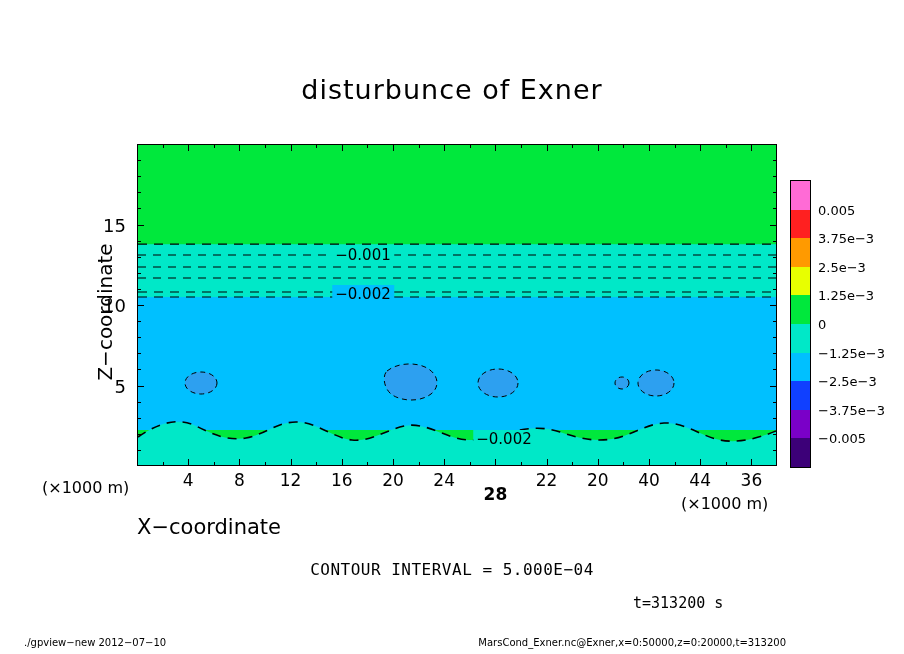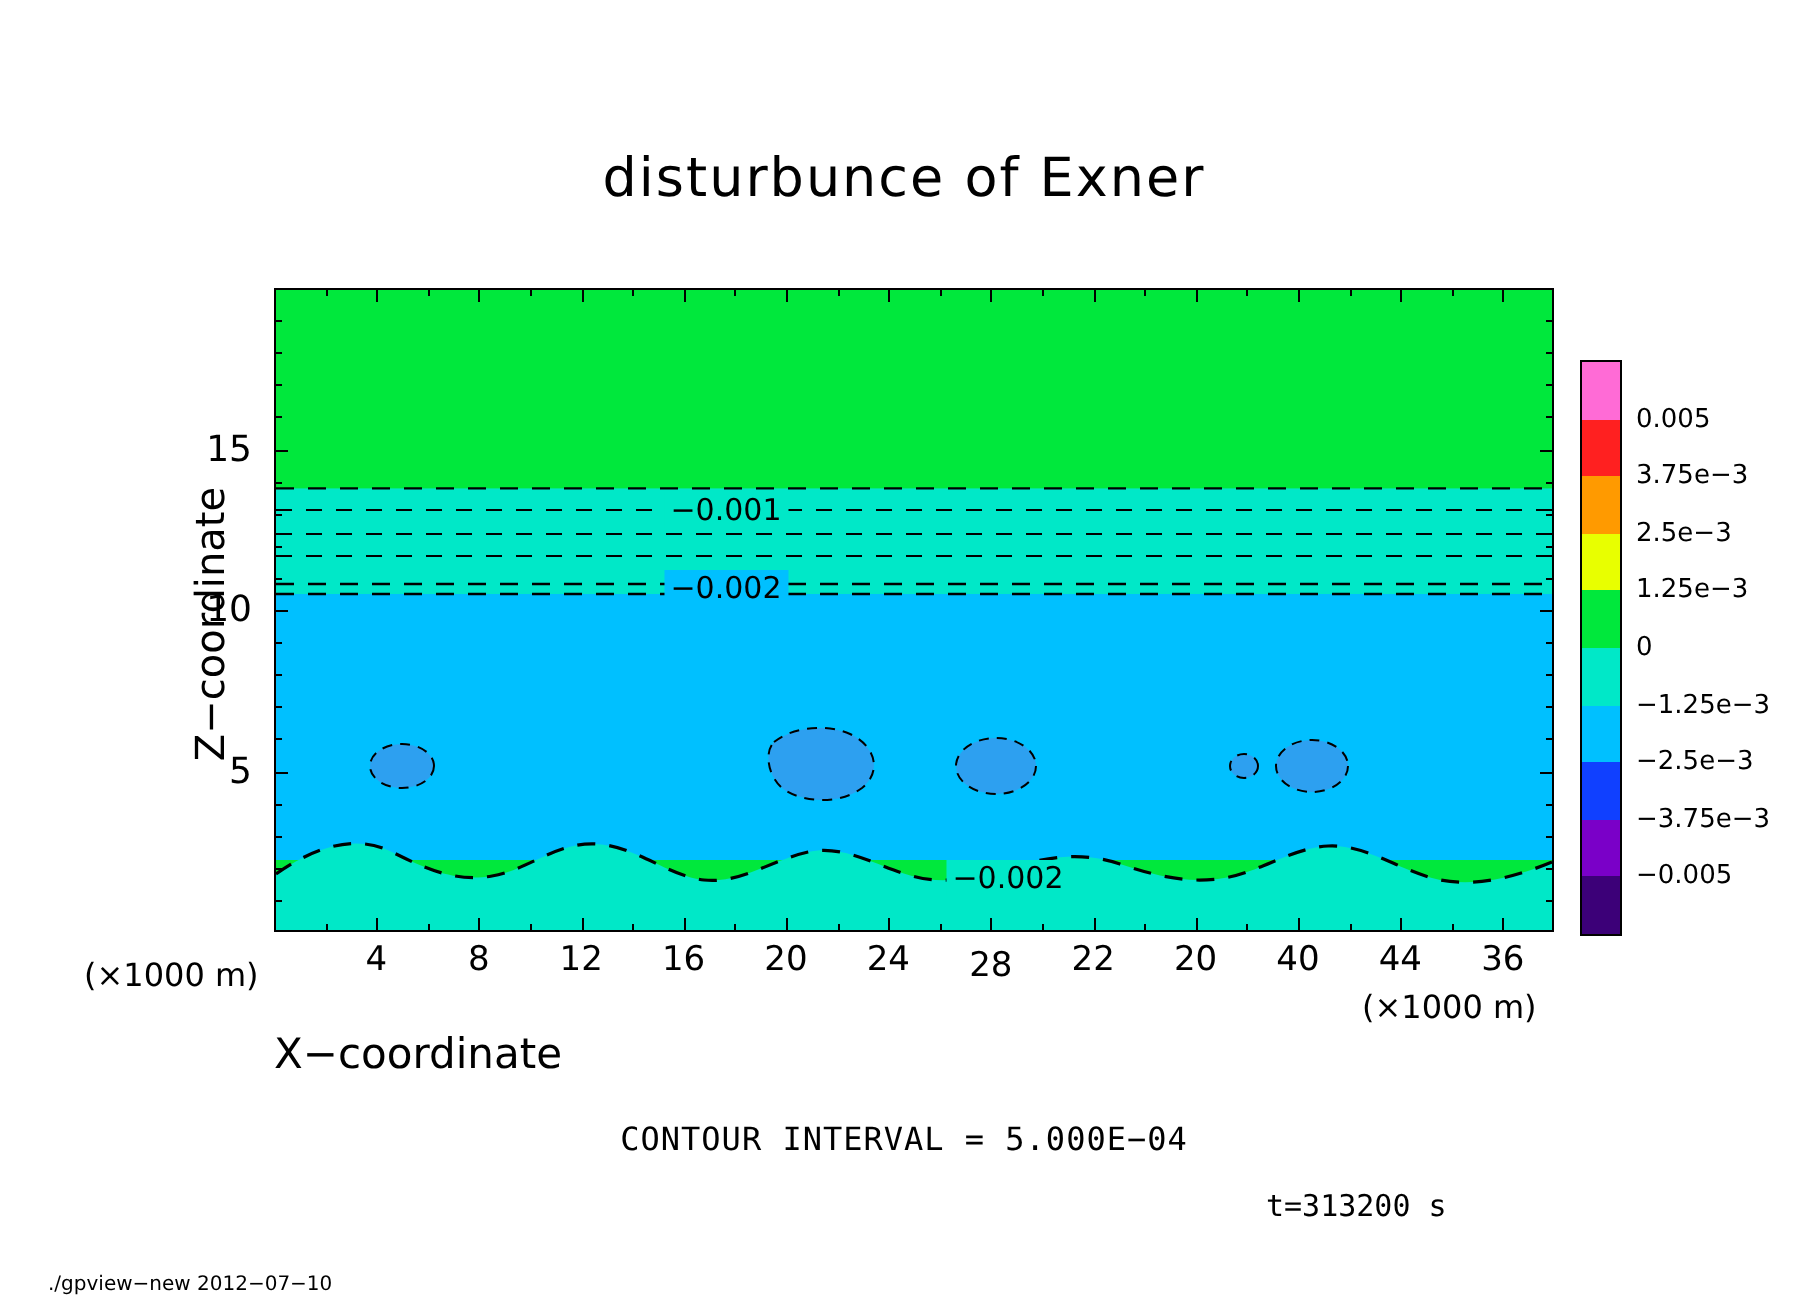--- a/index.html
+++ b/index.html
@@ -310,21 +310,21 @@
       <div class="tick-y-right" style="top: 16.1px; width: 4px;"></div>
     </div>
 
   <div id="x-tick-labels" class="abs" style="left:137px; top:470px; width:640px; height:24px;">
       <div class="xlabel-txt" style="left: 51.2px; top: 0px;">4</div>
       <div class="xlabel-txt" style="left: 102.4px; top: 0px;">8</div>
       <div class="xlabel-txt" style="left: 153.6px; top: 0px;">12</div>
       <div class="xlabel-txt" style="left: 204.8px; top: 0px;">16</div>
       <div class="xlabel-txt" style="left: 256px; top: 0px;">20</div>
       <div class="xlabel-txt" style="left: 307.2px; top: 0px;">24</div>
-      <div class="xlabel-txt" style="left: 358.4px; top: 3px;">28</div>
+      <div class="xlabel-txt" style="left: 358.4px; top: 14px; font-weight: bold;">28</div>
       <div class="xlabel-txt" style="left: 409.6px; top: 0px;">22</div>
       <div class="xlabel-txt" style="left: 460.8px; top: 0px;">20</div>
       <div class="xlabel-txt" style="left: 512px; top: 0px;">40</div>
       <div class="xlabel-txt" style="left: 563.2px; top: 0px;">44</div>
       <div class="xlabel-txt" style="left: 614.4px; top: 0px;">36</div>
     </div>
 
   <div id="y-tick-labels" class="abs" style="left:80px; top:144px; width:50px; height:322px;">
       <div class="ylabel-txt" style="right: 4px; top: 241.5px;">5</div>
       <div class="ylabel-txt" style="right: 4px; top: 161px;">10</div>
@@ -332,20 +332,21 @@
     </div>
 
   <div id="y-axis-title" class="abs">Z−coordinate</div>
   <div id="x-axis-title" class="abs">X−coordinate</div>
   <div id="x-units-left" class="abs">(×1000 m)</div>
   <div id="x-units-right" class="abs">(×1000 m)</div>
 
   <div id="contour-interval" class="abs">CONTOUR INTERVAL = 5.000E−04</div>
   <div id="time-label" class="abs">t=313200 s</div>
   <div id="footer-left" class="abs">./gpview−new   2012−07−10</div>
+  <div id="footer-right" class="abs">MarsCond_Exner.nc@Exner,x=0:50000,z=0:20000,t=313200</div>
 
   <div id="colorbar" class="abs">
       <div class="cb-cell" style="height: 28.6px; background: rgb(255, 107, 214);"></div>
       <div class="cb-cell" style="height: 28.6px; background: rgb(255, 32, 32);"></div>
       <div class="cb-cell" style="height: 28.6px; background: rgb(255, 154, 0);"></div>
       <div class="cb-cell" style="height: 28.6px; background: rgb(232, 255, 0);"></div>
       <div class="cb-cell" style="height: 28.6px; background: rgb(0, 232, 60);"></div>
       <div class="cb-cell" style="height: 28.6px; background: rgb(0, 232, 200);"></div>
       <div class="cb-cell" style="height: 28.6px; background: rgb(0, 192, 255);"></div>
       <div class="cb-cell" style="height: 28.6px; background: rgb(16, 64, 255);"></div>

